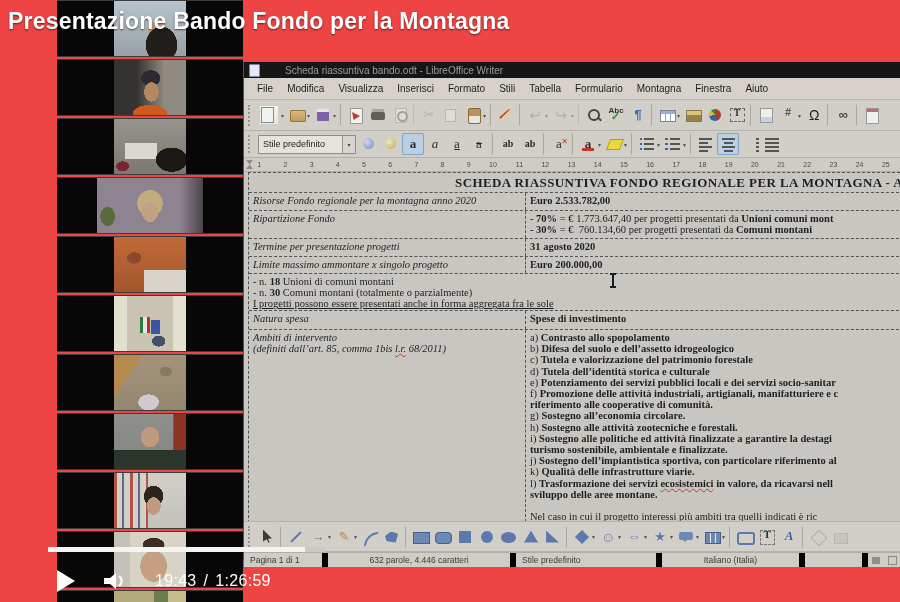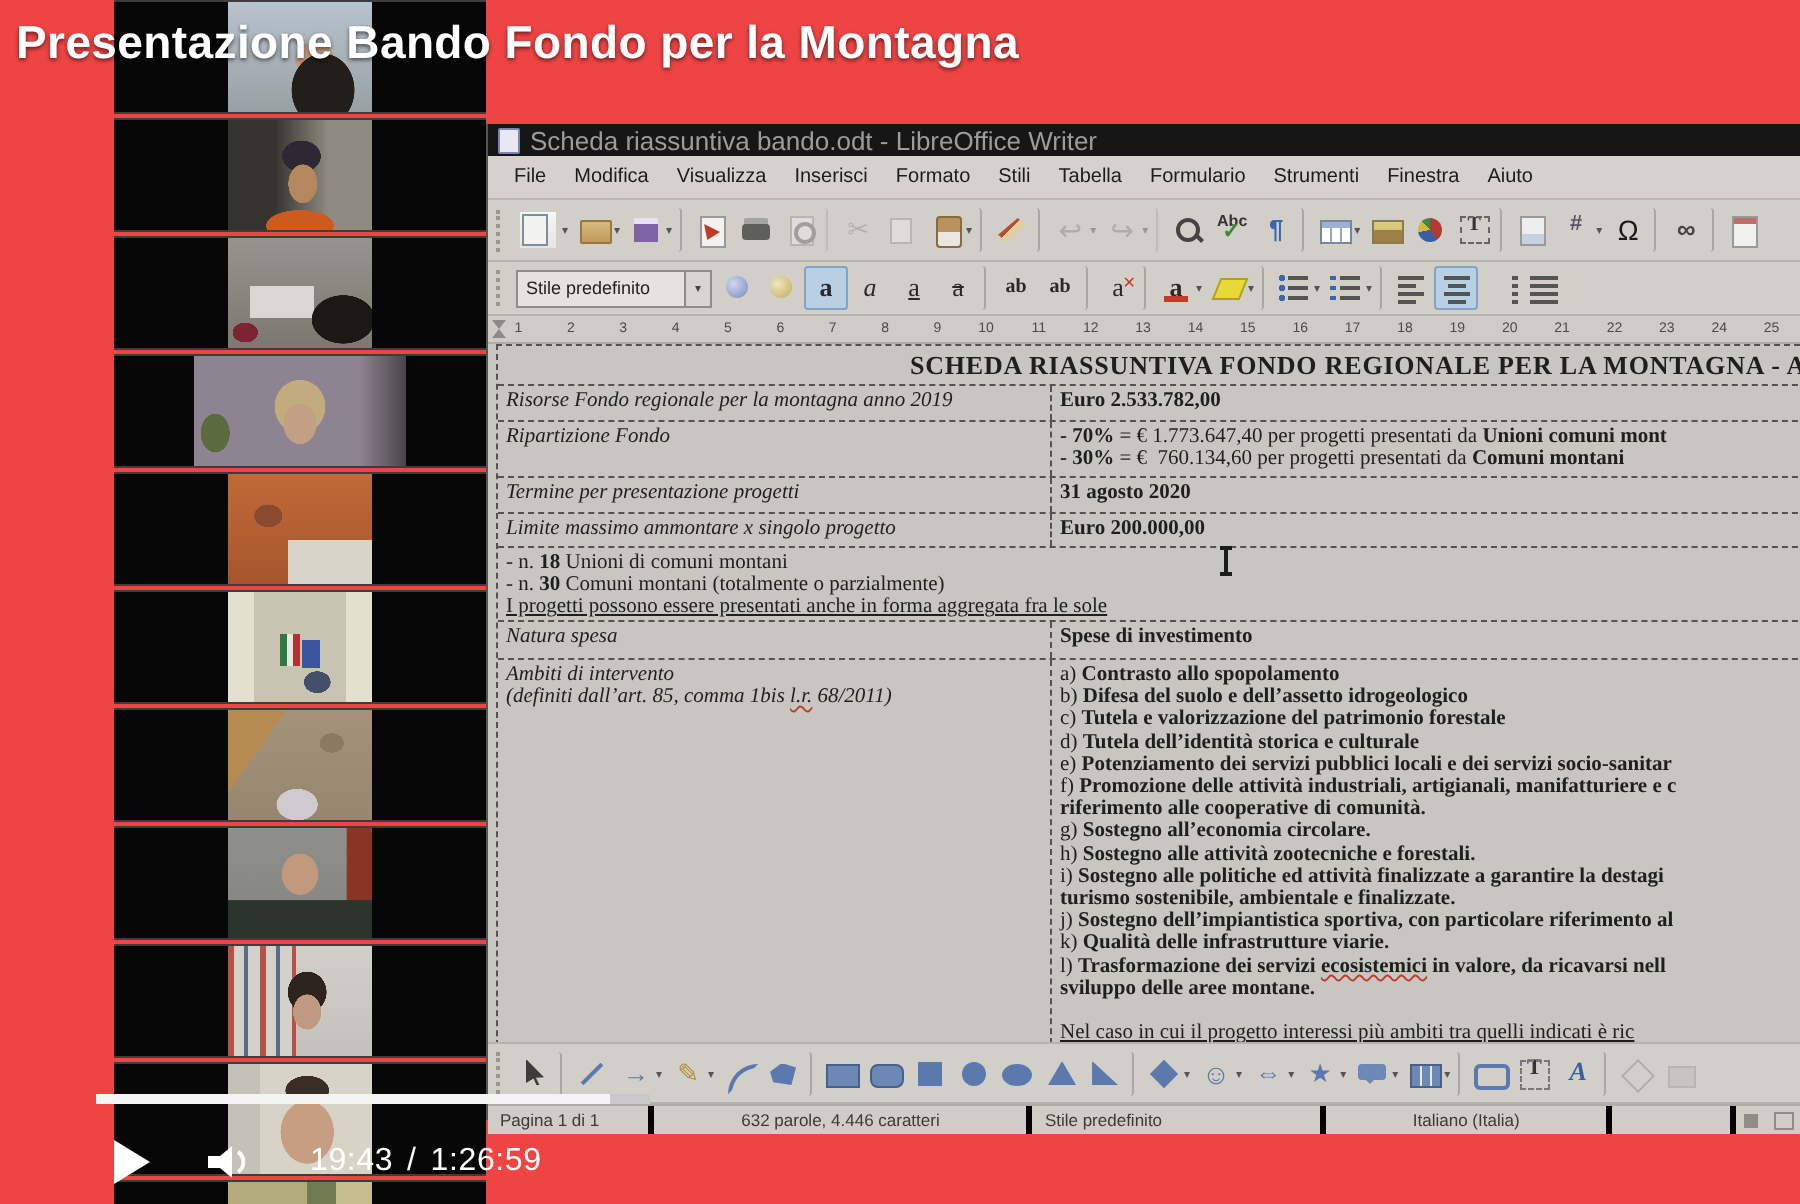--- a/index.html
+++ b/index.html
@@ -57,21 +57,21 @@
 
   
   #vtitle{position:absolute;left:8px;top:8px;z-index:6;color:#fff;font-size:23px;
           font-weight:600;letter-spacing:.2px;text-shadow:0 1px 2px rgba(0,0,0,.6);}
 
   
   #writer{position:absolute;left:243px;top:62px;width:657px;height:498px;z-index:3;
           background:#d3d0c9;border-left:1px solid #555;filter:blur(.2px);}
   #titlebar{height:16px;background:#161616;display:flex;align-items:center;gap:5px;padding-left:5px;}
   .doc-ic{width:9px;height:11px;background:#e8e8f4;border:1px solid #7a86b0;border-radius:1px;}
-  #titletext{font-size:13px;color:#9c9c9c;white-space:nowrap;}
+  #titletext{font-size:10px;color:#9c9c9c;white-space:nowrap;margin-left:20px;}
   #menubar{height:21px;background:#d6d2cb;border-bottom:1px solid #bbb8b1;display:flex;
            align-items:center;padding-left:6px;}
   .menu-item{font-size:10px;color:#1c1c1c;padding:2px 7px;white-space:nowrap;}
   .toolbar{background:#d2cfc8;border-bottom:1px solid #b5b2ab;display:flex;align-items:center;
            padding-left:3px;overflow:hidden;white-space:nowrap;}
   #toolbar1{height:30px;}
   #toolbar2{height:26px;}
   #drawbar{height:29px;border-top:1px solid #b5b2ab;}
   .handle{width:3px;height:70%;border-left:2px dotted #9a978f;margin:0 3px 0 1px;flex:0 0 auto;}
   .tbtn{display:inline-flex;align-items:center;height:22px;padding:0 2px;flex:0 0 auto;border-radius:2px;}
@@ -213,21 +213,21 @@
   .d-call2::after{content:"";position:absolute;left:1px;top:4px;width:14px;height:9px;border:2px solid #5b79ad;border-radius:3px;}
   .d-tbox{font:bold 11px "Liberation Serif",serif;}
   .d-tbox::after{content:"";position:absolute;left:2px;top:2px;width:13px;height:13px;border:1px dashed #777;}
   .d-fw{color:#3a5fa0;font:bold italic 13px "Liberation Serif",serif;}
   .d-pts::after{content:"";position:absolute;left:4px;top:4px;width:10px;height:10px;border:1px solid #888;transform:rotate(45deg);}
   .d-ext::after{content:"";position:absolute;left:3px;top:5px;width:12px;height:9px;background:#bbb;border:1px solid #999;}
 
   
   #statusbar{height:14px;background:#d0cdc6;border-top:1px solid #b0ada6;display:flex;
              align-items:center;font-size:8.5px;color:#3a3a38;}
-  .st-cell{padding:0 6px;border-right:3px solid #000000;height:100%;display:flex;align-items:center;white-space:nowrap;}
+  .st-cell{padding:0 6px;border-right:6px solid #000000;height:100%;display:flex;align-items:center;white-space:nowrap;}
   .st-icon{width:9px;height:7px;background:#8f8d86;margin:0 4px;display:inline-block;}
   .st-icon.outline{background:none;border:1px solid #8f8d86;}
 
   
   #progress{position:absolute;left:0;top:547px;width:900px;height:5px;z-index:10;}
   #progress .played{position:absolute;left:48px;width:257px;height:5px;background:#f4f4f4;}
   #progress .buffer{position:absolute;left:305px;width:20px;height:5px;background:#c9c9c9;}
   #controls{position:absolute;left:0;top:560px;width:900px;height:42px;z-index:11;display:flex;align-items:center;}
   #playbtn{width:0;height:0;border-top:11px solid rgba(0,0,0,0);border-bottom:11px solid rgba(0,0,0,0);
            border-left:18px solid #fff;margin-left:57px;}
@@ -306,21 +306,21 @@
         <span class="menu-item">Inserisci</span>
 
         <span class="menu-item">Formato</span>
 
         <span class="menu-item">Stili</span>
 
         <span class="menu-item">Tabella</span>
 
         <span class="menu-item">Formulario</span>
 
-        <span class="menu-item">Strumenti</span>
+        <span class="menu-item">Montagna</span>
 
         <span class="menu-item">Finestra</span>
 
         <span class="menu-item">Aiuto</span>
       </div>
 
     <div id="toolbar1" class="toolbar">
       <span class="handle"></span>
 
         <span class="tbtn">
@@ -592,21 +592,21 @@
 
         <span class="ruler-cell">25</span>
       </div>
 
     <div id="docarea">
       <div id="doctable">
         <div id="docheading">SCHEDA RIASSUNTIVA FONDO REGIONALE PER LA MONTAGNA - AN</div>
         <div id="docrows">
             <div class="doc-row" style="height: 17px;">
               <div class="cell cl">
-                <div class="ln"><span class="">Risorse Fondo regionale per la montagna anno 2019</span></div>
+                <div class="ln"><span class="">Risorse Fondo regionale per la montagna anno 2020</span></div>
               </div>
               <div class="cell cr">
                 <div class="ln"><span class="b ">Euro 2.533.782,00</span></div>
               </div>
             </div>
             <div class="doc-row" style="height: 27px;">
               <div class="cell cl">
                 <div class="ln"><span class="">Ripartizione Fondo</span></div>
               </div>
               <div class="cell cr">

